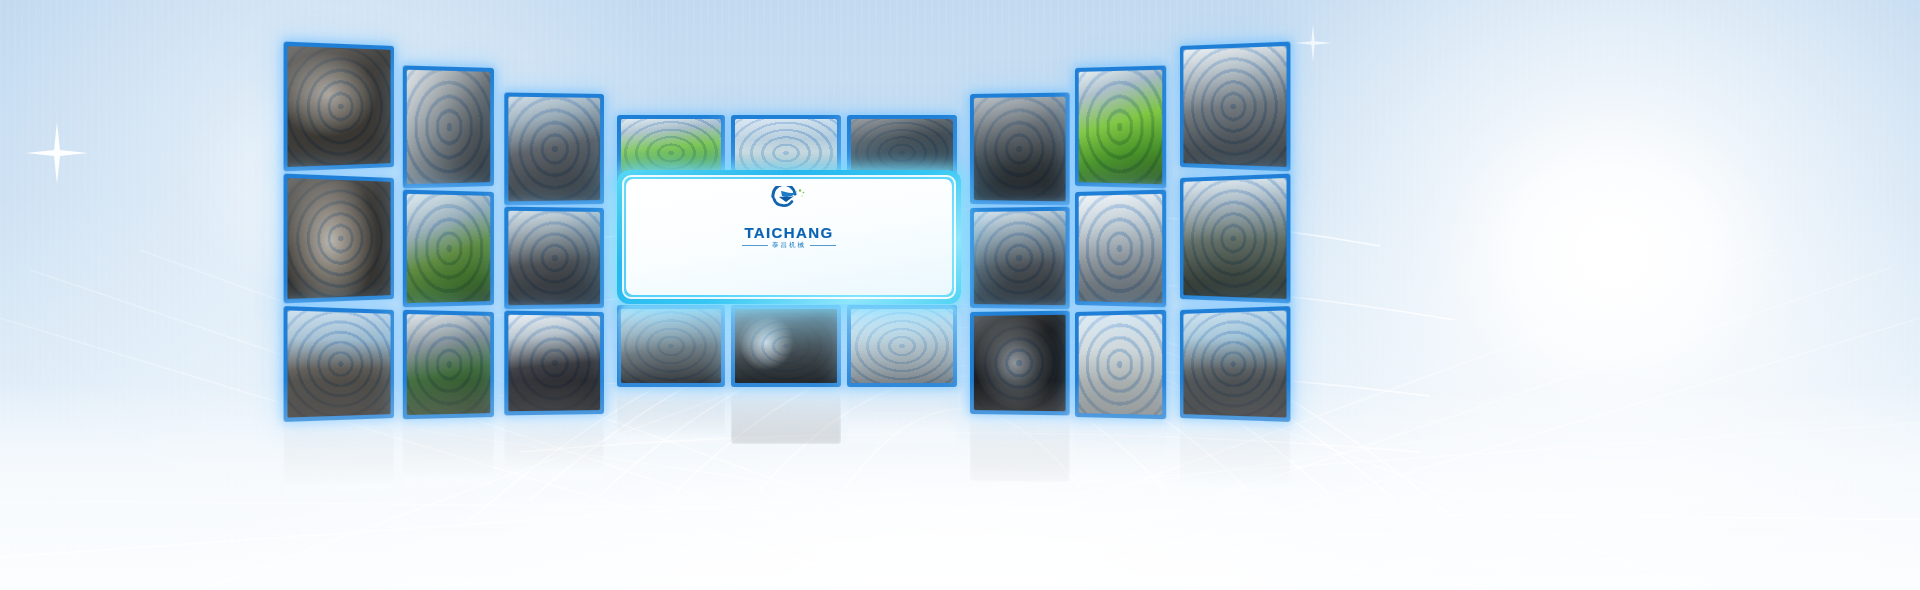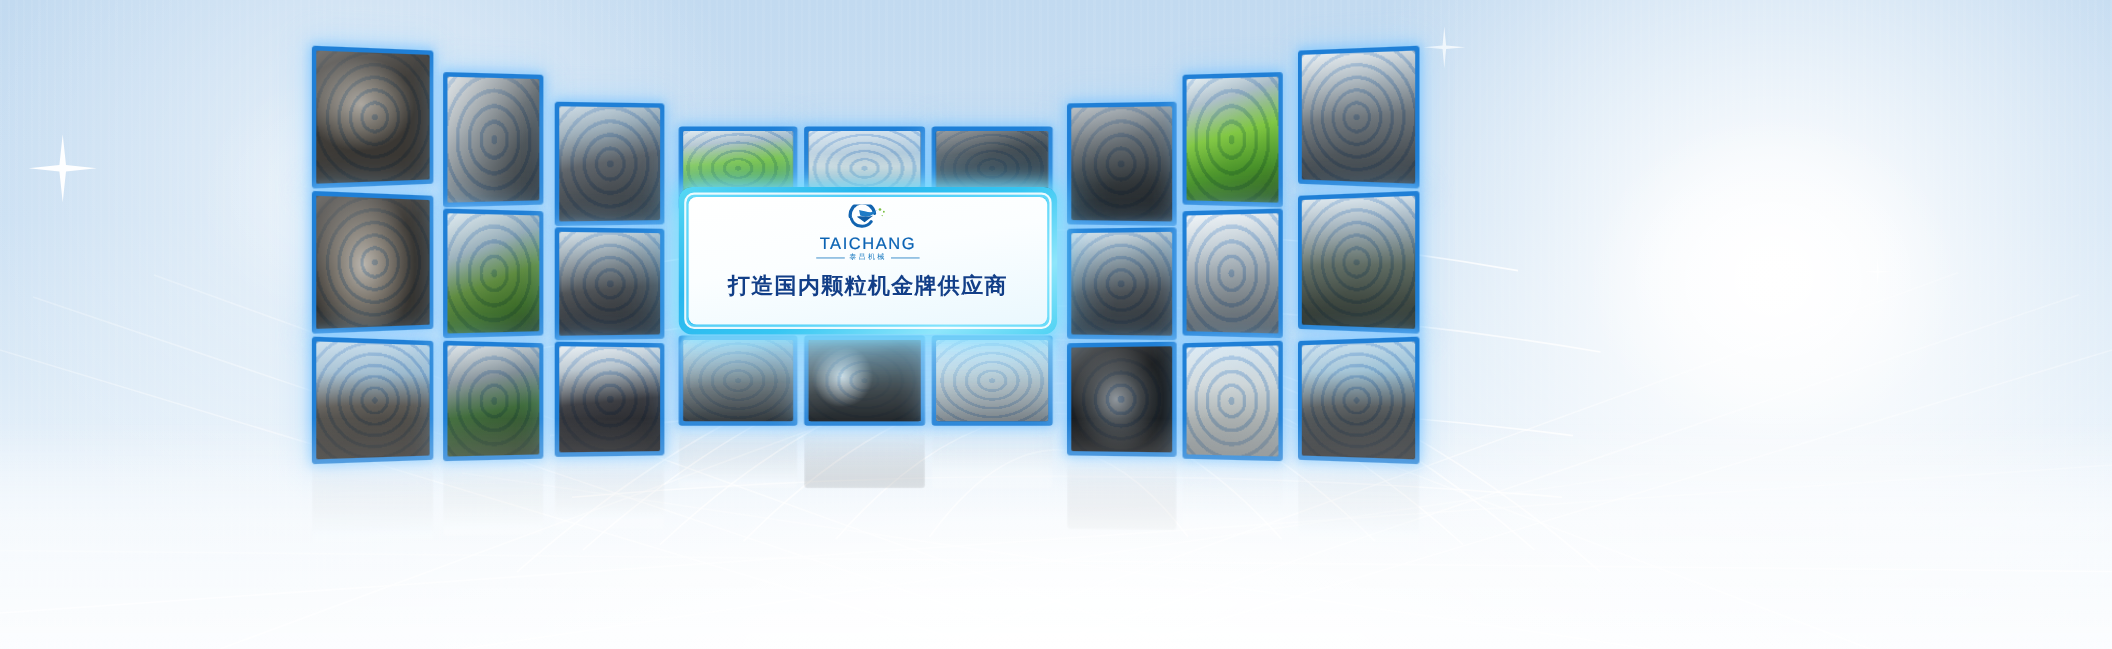--- a/index.html
+++ b/index.html
@@ -104,22 +104,22 @@
     display:flex; flex-direction:column; align-items:center;
     padding-top:7px;
     overflow:hidden;
   }
 
   
   #logoBlock{ display:flex; flex-direction:column; align-items:center; line-height:1; }
   #logoMark{ width:40px; height:22px; display:block; }
   #logoWord{
     font-family:"Liberation Sans","DejaVu Sans",sans-serif;
-    font-size:15px; font-weight:400; letter-spacing:1.4px;
-    color:#0b63b4; margin-top:6px;
+    font-size:15px; font-weight:700; letter-spacing:1.4px;
+    color:#0b63b4; margin-top:17px;
     -webkit-text-stroke:0.2px #0b63b4;
   }
   #logoSubRow{ display:flex; align-items:center; gap:4px; margin-top:2px; }
   #logoSubRow .bar{ width:26px; height:1px; background:#1a7ac0; opacity:.75; }
   #logoSub{ font-size:6.5px; color:#1a7ac0; letter-spacing:2px; white-space:nowrap; }
 
   
   #slogan{
     margin-top:8px; text-align:center;
     font-family:"DejaVu Sans","Liberation Sans",sans-serif;
@@ -481,19 +481,18 @@
         </svg>
         <div id="logoWord">TAICHANG</div>
         <div id="logoSubRow">
           <span class="bar"></span>
           <span id="logoSub">泰昌机械</span>
           <span class="bar"></span>
         </div>
       </div>
 
       <div id="slogan">
-        <div class="l2">打造国内颗粒机金牌供应商</div>
       </div>
 
     </div>
   </div>
 
 </div>
 
 </body></html>

